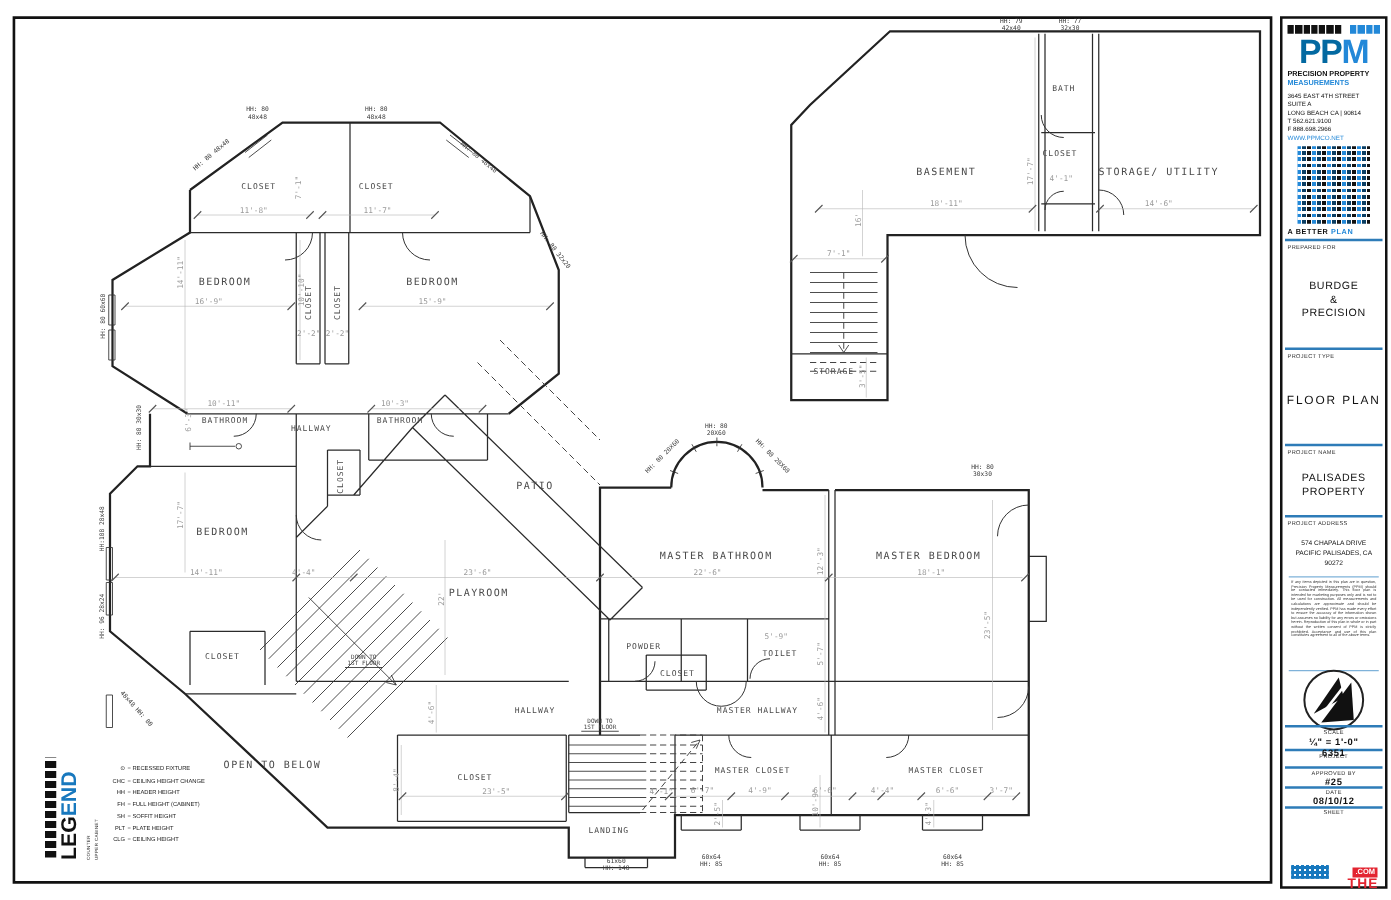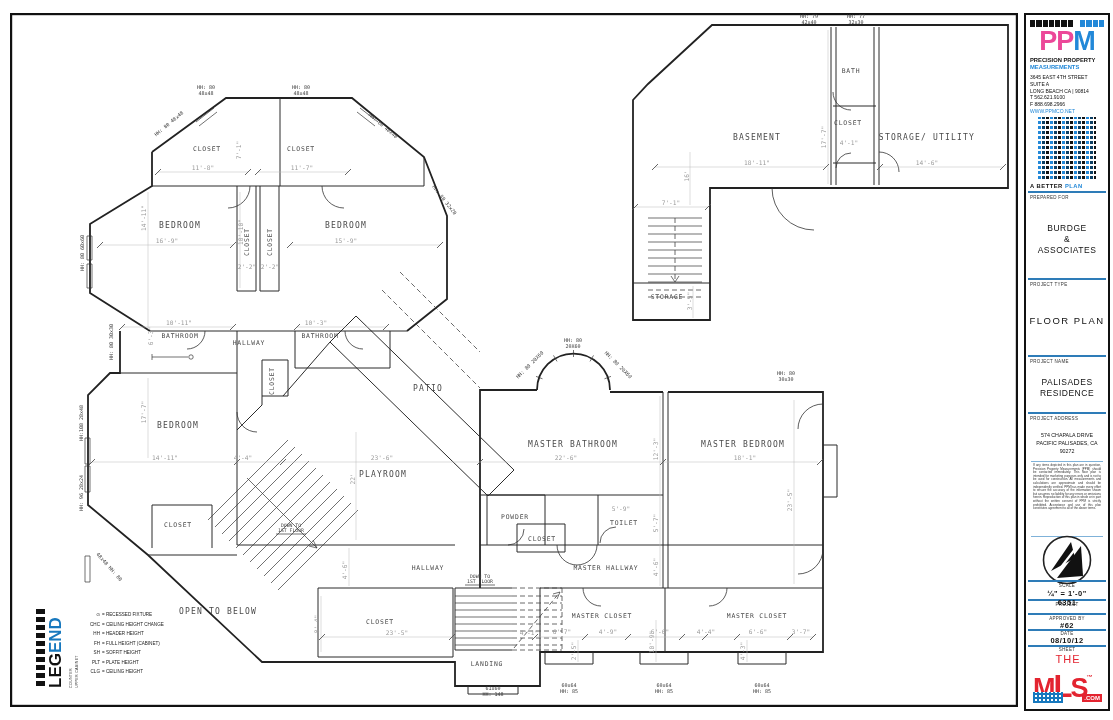--- a/index.html
+++ b/index.html
@@ -27,21 +27,21 @@
         repeating-linear-gradient(90deg,#2288d8 0 3px,#fff 3px 4px,#0b3e63 4px 7px,#fff 7px 8px,#111 8px 11px,#fff 11px 12px);}
   .tagline{font-size:5.8px;font-weight:bold;text-align:left;padding-left:4px;letter-spacing:0.5px;}
   .big{font-size:8.5px;letter-spacing:0.5px;line-height:11px;}
   .floorplan-v{font-size:9.5px;letter-spacing:1.5px;}
   .addr2{font-size:5.3px;line-height:8px;}
   .disc{position:absolute;top:446px;left:5px;right:5px;height:70px;border-top:1px solid #7fb2d9;border-bottom:1px solid #7fb2d9;
         font-size:3px;line-height:3.6px;text-align:justify;color:#333;padding:2px 2px;overflow:hidden;}
   .north{position:absolute;top:519px;left:15px;}
   .val{font-size:7.5px;font-weight:bold;letter-spacing:0.5px;}
   .mls{position:absolute;top:639px;left:5px;width:72px;height:50px;}
-  .mls-the{color:#e32430;font-weight:normal;font-size:11px;letter-spacing:1px;line-height:11px;text-align:center;padding-left:2px;}
+  .mls-the{color:#e32430;font-weight:bold;font-size:11px;letter-spacing:1px;line-height:11px;text-align:right;padding-left:2px;margin-top:48px;}
   .mls-word{font-size:27px;font-weight:bold;color:#e32430;letter-spacing:-2px;line-height:24px;text-align:left;padding-left:2px;}
   .mls-word .l{font-size:31px;}
   .mls-word .tm{font-size:6px;vertical-align:18px;letter-spacing:0;}
   .mls-bars{position:absolute;left:2px;bottom:1px;width:30px;height:11px;
       background-image:repeating-linear-gradient(90deg,#1778be 0 2px,rgba(255,255,255,0) 2px 4px),
         repeating-linear-gradient(0deg,#1778be 0 2px,#fff 2px 4px);}
   .mls-com{position:absolute;right:1px;bottom:2px;background:#e32430;color:#fff;font-size:6px;font-weight:bold;padding:1px 2px;}
   
   .legend{position:absolute;left:36px;top:598px;width:150px;height:95px;}
   .lg-bar{position:absolute;left:0;top:8px;width:9px;height:80px;
@@ -349,21 +349,21 @@
         <i style="background:#111"></i>
         <i style="background:#111"></i>
         <i style="background:#111"></i>
         <i style="background:#fff"></i>
         <i style="background:#2288d8"></i>
         <i style="background:#2288d8"></i>
         <i style="background:#2288d8"></i>
         <i style="background:#2288d8"></i>
     </div>
     <div class="tb ppm" style="top:13px">
-      <span style="color:#ec4899">PP</span><span style="color:#2288d8">M</span>
+      <span style="color:#0369a1">PP</span><span style="color:#2288d8">M</span>
     </div>
     <div class="tb name1" style="top:42px">PRECISION PROPERTY</div>
     <div class="tb name1" style="top:49px;color:#2288d8">MEASUREMENTS</div>
     <div class="tb addr" style="top:59px">
       <div>3645 EAST 4TH STREET</div>
       <div>SUITE A</div>
       <div>LONG BEACH  CA | 90814</div>
       <div>T   562.621.9100</div>
       <div>F   888.698.2966</div>
       <div style="color:#2288d8">WWW.PPMCO.NET</div>
@@ -371,32 +371,32 @@
     <div class="qr"></div>
     <div class="tb tagline" style="top:168px">
       <span style="color:#111">A BETTER </span><span style="color:#2288d8">PLAN</span>
     </div>
 
     <div class="tb-rule" style="top:176px"></div>
     <div class="tb tb-lab" style="top:180px">PREPARED FOR</div>
     <div class="tb big" style="top:208px">
       <div>BURDGE</div>
       <div>&amp;</div>
-      <div>ASSOCIATES</div>
+      <div>PRECISION</div>
     </div>
 
     <div class="tb-rule" style="top:263px"></div>
     <div class="tb tb-lab" style="top:267px">PROJECT TYPE</div>
     <div class="tb floorplan-v" style="top:300px">FLOOR PLAN</div>
 
     <div class="tb-rule" style="top:340px"></div>
     <div class="tb tb-lab" style="top:344px">PROJECT NAME</div>
     <div class="tb big" style="top:362px">
       <div>PALISADES</div>
-      <div>RESIDENCE</div>
+      <div>PROPERTY</div>
     </div>
 
     <div class="tb-rule" style="top:397px"></div>
     <div class="tb tb-lab" style="top:401px">PROJECT ADDRESS</div>
     <div class="tb addr2" style="top:416px">
       <div>574 CHAPALA DRIVE</div>
       <div>PACIFIC PALISADES, CA</div>
       <div>90272</div>
     </div>
 
@@ -412,21 +412,21 @@
     <div class="tb-rule" style="top:565px"></div>
     <div class="tb tb-lab" style="top:568px;text-align:center;padding-left:0">SCALE</div>
     <div class="tb val" style="top:574px">¼" = 1'-0"</div>
 
     <div class="tb-rule" style="top:584px"></div>
     <div class="tb tb-lab" style="top:587px;text-align:center;padding-left:0">PROJECT</div>
     <div class="tb val" style="top:583px">6351</div>
 
     <div class="tb-rule" style="top:598px"></div>
     <div class="tb tb-lab" style="top:601px;text-align:center;padding-left:0">APPROVED BY</div>
-    <div class="tb val" style="top:606px">#62</div>
+    <div class="tb val" style="top:606px">#25</div>
 
     <div class="tb-rule" style="top:614px"></div>
     <div class="tb tb-lab" style="top:616px;text-align:center;padding-left:0">DATE</div>
     <div class="tb val" style="top:621px">08/10/12</div>
 
     <div class="tb-rule" style="top:630px"></div>
     <div class="tb tb-lab" style="top:632px;text-align:center;padding-left:0">SHEET</div>
 
     <div class="mls">
       <div class="mls-the">THE</div>

